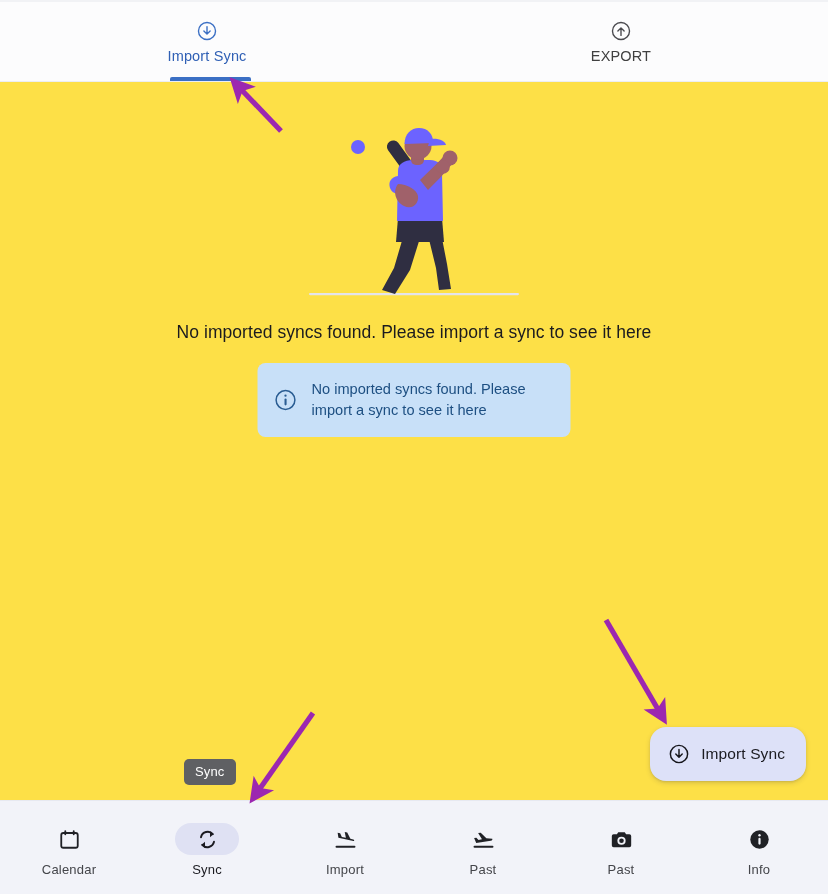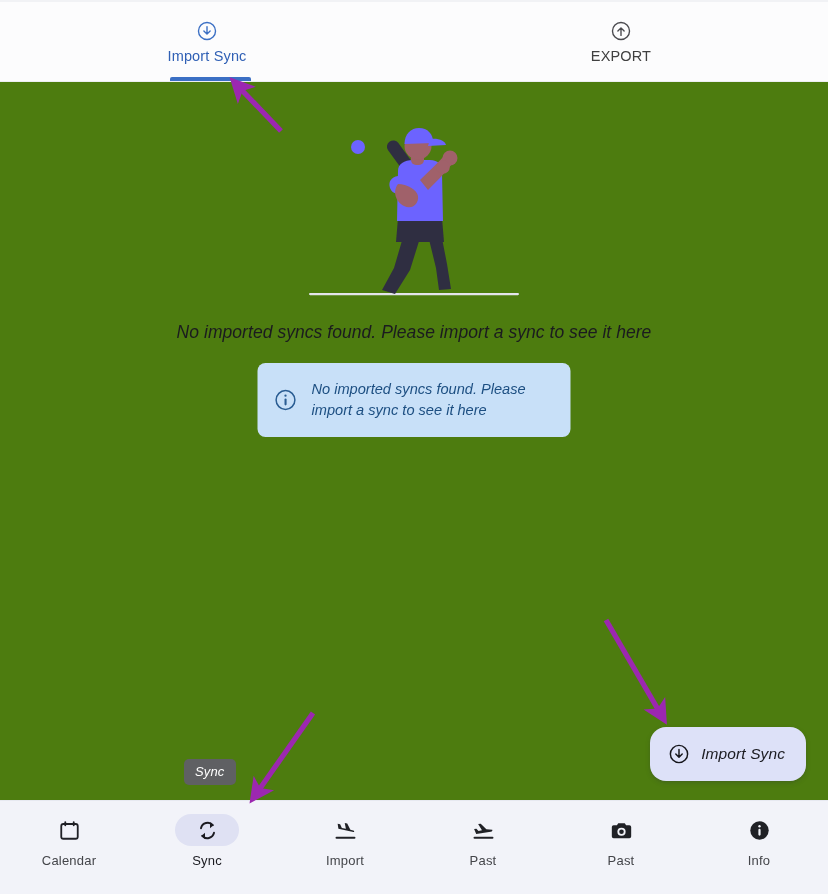--- a/index.html
+++ b/index.html
@@ -65,23 +65,22 @@
     width: 81px;
     height: 4px;
     border-radius: 2px 2px 0 0;
     background: #3b6fc4;
   }
 
   
   .content {
     position: relative;
     flex: 1 1 auto;
-    background: #4d7c0f;
+    background: #fde047;
     overflow: hidden;
-    font-style: italic;
   }
 
   .illustration {
     position: absolute;
     left: 50%;
     transform: translateX(-50%);
     top: 40px;
     width: 240px;
     height: 180px;
   }
@@ -152,21 +151,21 @@
     user-select: none;
   }
 
   
   .bottomnav {
     flex: 0 0 94px;
     height: 94px;
     background: #f2f3f9;
     display: flex;
     align-items: flex-start;
-    padding-top: 13px;
+    padding-top: 22px;
     box-sizing: border-box;
     border-top: 1px solid #e7e9f1;
   }
   .navitem {
     flex: 1 1 0;
     display: flex;
     flex-direction: column;
     align-items: center;
     gap: 8px;
     cursor: pointer;

